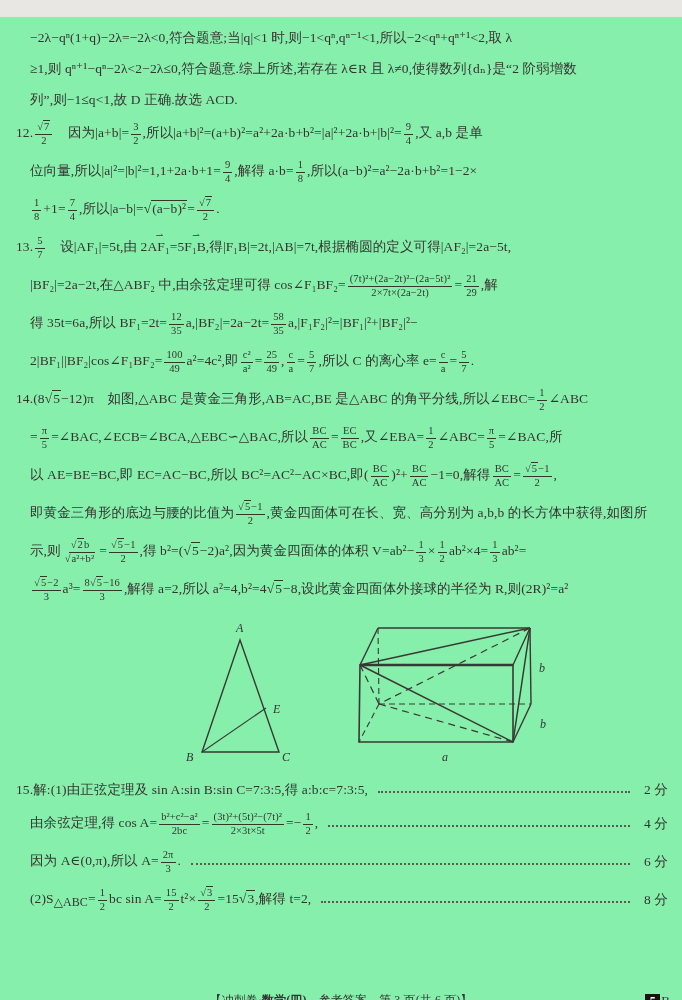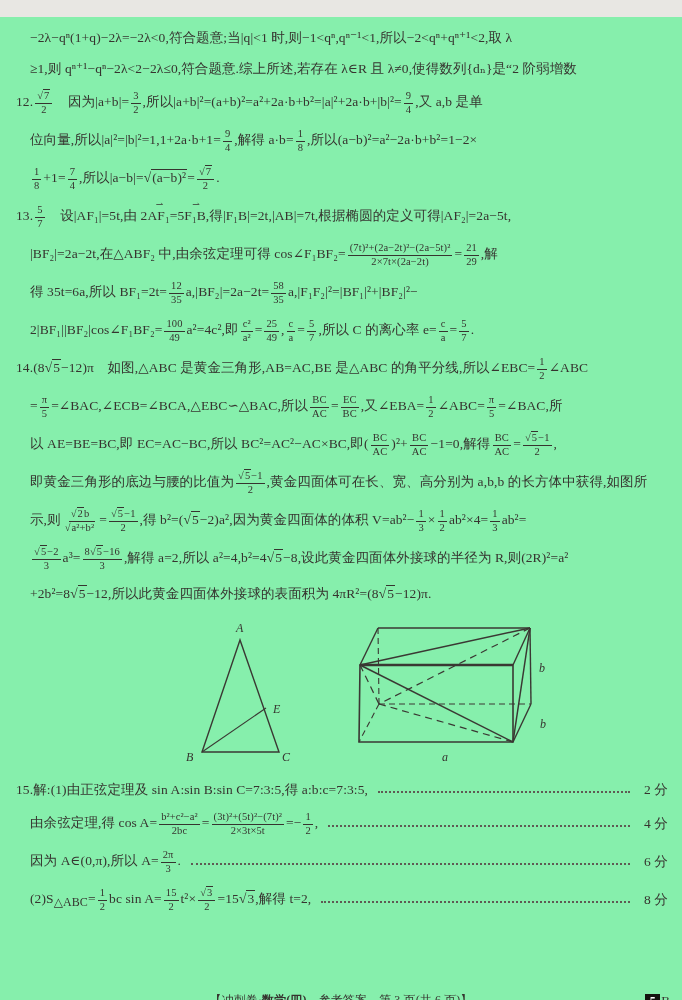--- a/index.html
+++ b/index.html
@@ -44,20 +44,23 @@
 
 <div class="page">
 
   <div class="solutions">
       <div class="ln cont">
         <span class="txt">−2λ−qⁿ(1+q)−2λ=−2λ&lt;0,符合题意;当|q|&lt;1 时,则−1&lt;qⁿ,qⁿ⁻¹&lt;1,所以−2&lt;qⁿ+qⁿ⁺¹&lt;2,取 λ</span>
       </div>
       <div class="ln cont">
         <span class="txt">≥1,则 qⁿ⁺¹−qⁿ−2λ&lt;2−2λ≤0,符合题意.综上所述,若存在 λ∈R 且 λ≠0,使得数列{dₙ}是“2 阶弱增数</span>
       </div>
+      <div class="ln cont">
+        <span class="txt">列”,则−1≤q&lt;1,故 D 正确.故选 ACD.</span>
+      </div>
       <div class="ln first tall">
         <span class="txt">12.<span class="frac">
             <span class="num"><span class="sqrt">√<span class="rad">7</span></span></span>
             <span class="den">2</span>
           </span>　因为|a+b|=<span class="frac">
             <span class="num">3</span>
             <span class="den">2</span>
           </span>,所以|a+b|²=(a+b)²=a²+2a·b+b²=|a|²+2a·b+|b|²=<span class="frac">
             <span class="num">9</span>
             <span class="den">4</span>
@@ -197,23 +200,20 @@
       </div>
       <div class="ln cont tall">
         <span class="txt"><span class="frac">
             <span class="num"><span class="sqrt">√<span class="rad">5</span></span>−2</span>
             <span class="den">3</span>
           </span>a³=<span class="frac">
             <span class="num">8<span class="sqrt">√<span class="rad">5</span></span>−16</span>
             <span class="den">3</span>
           </span>,解得 a=2,所以 a²=4,b²=4<span class="sqrt">√<span class="rad">5</span></span>−8,设此黄金四面体外接球的半径为 R,则(2R)²=a²</span>
       </div>
-      <div class="ln cont">
-        <span class="txt">+2b²=8<span class="sqrt">√<span class="rad">5</span></span>−12,所以此黄金四面体外接球的表面积为 4πR²=(8<span class="sqrt">√<span class="rad">5</span></span>−12)π.</span>
-      </div>
     </div>
 
   <div class="figures">
     <svg class="fig" width="162" height="152" viewBox="0 0 162 152">
       <polygon points="78,25 40,137 117,137" stroke-width="1.4"></polygon>
       <line x1="40" y1="137" x2="104" y2="93" stroke-width="1.1"></line>
       <text x="74" y="17">A</text>
       <text x="24" y="146">B</text>
       <text x="120" y="146">C</text>
       <text x="111" y="98">E</text>

